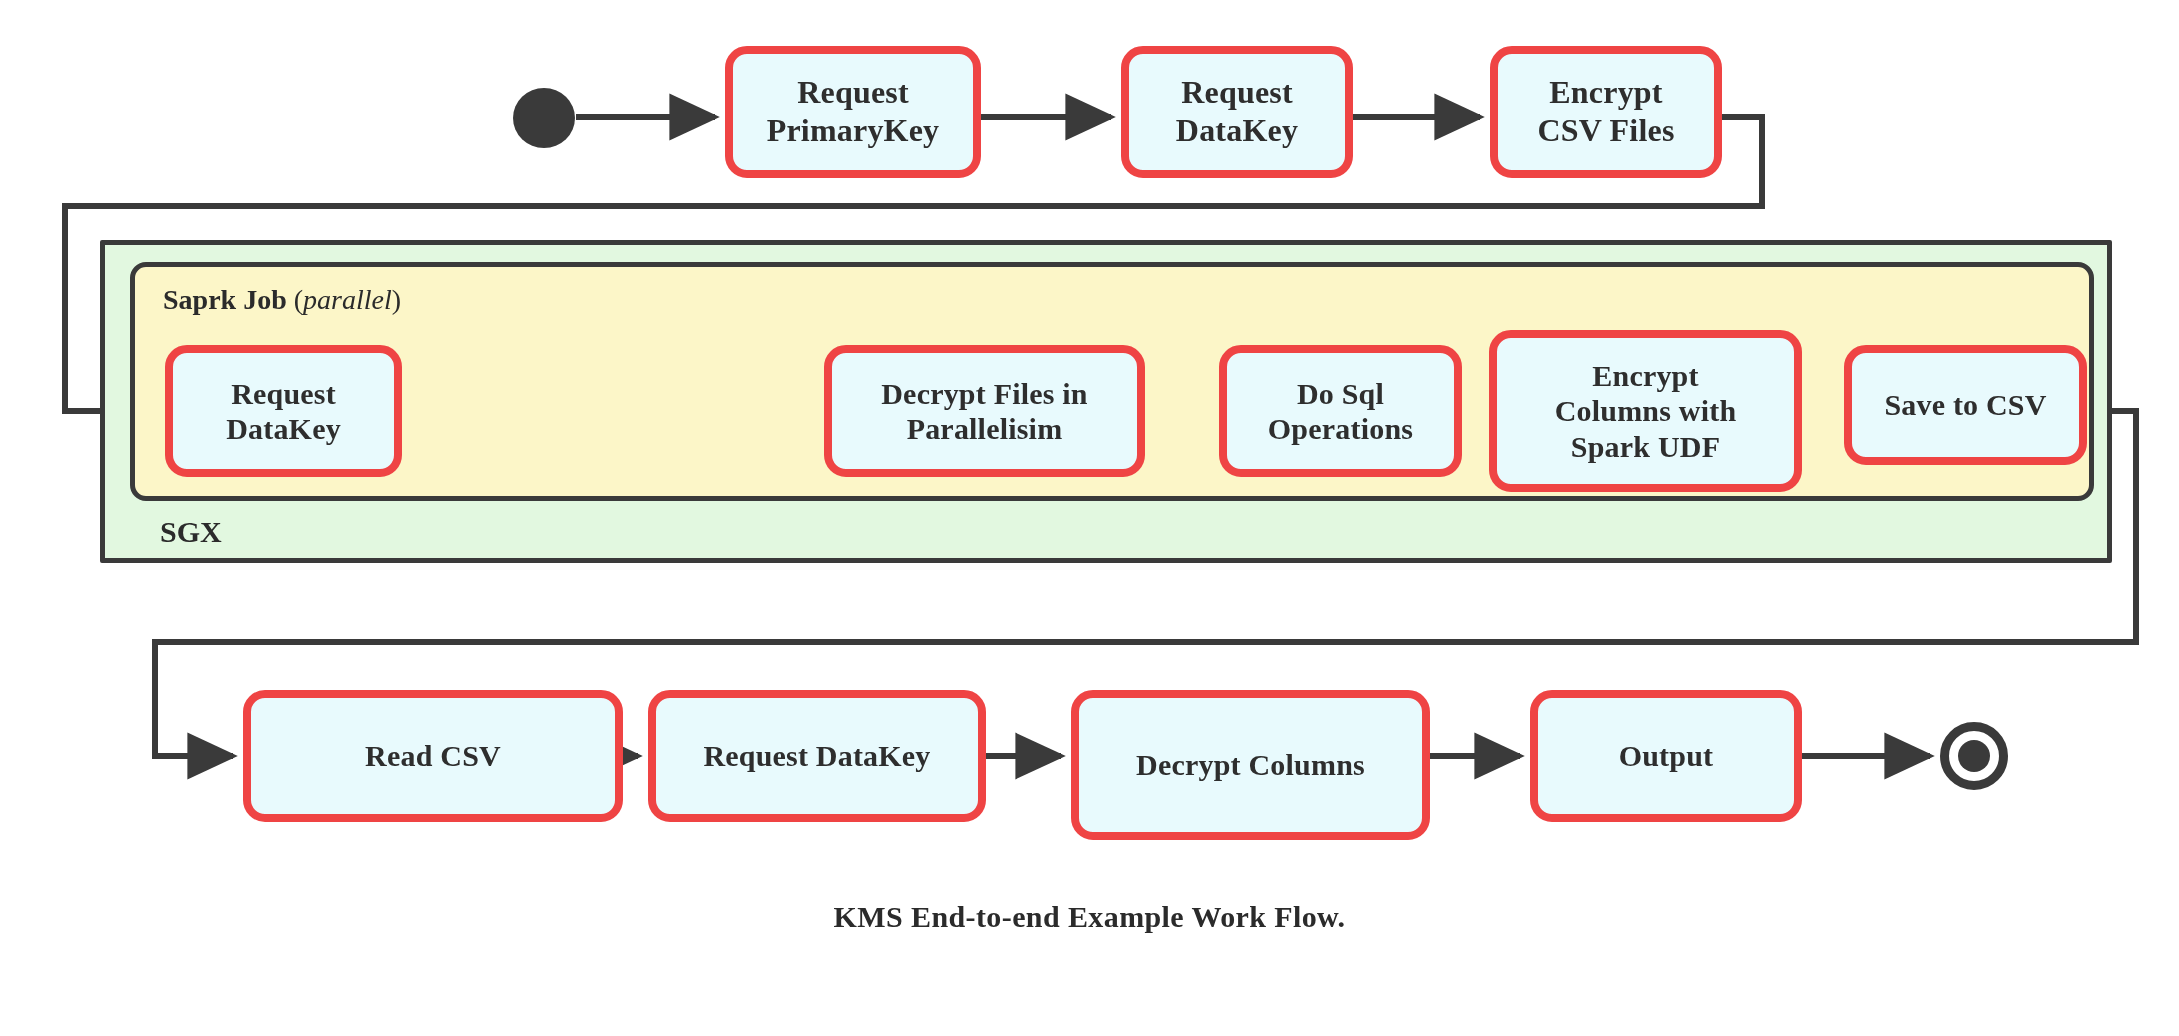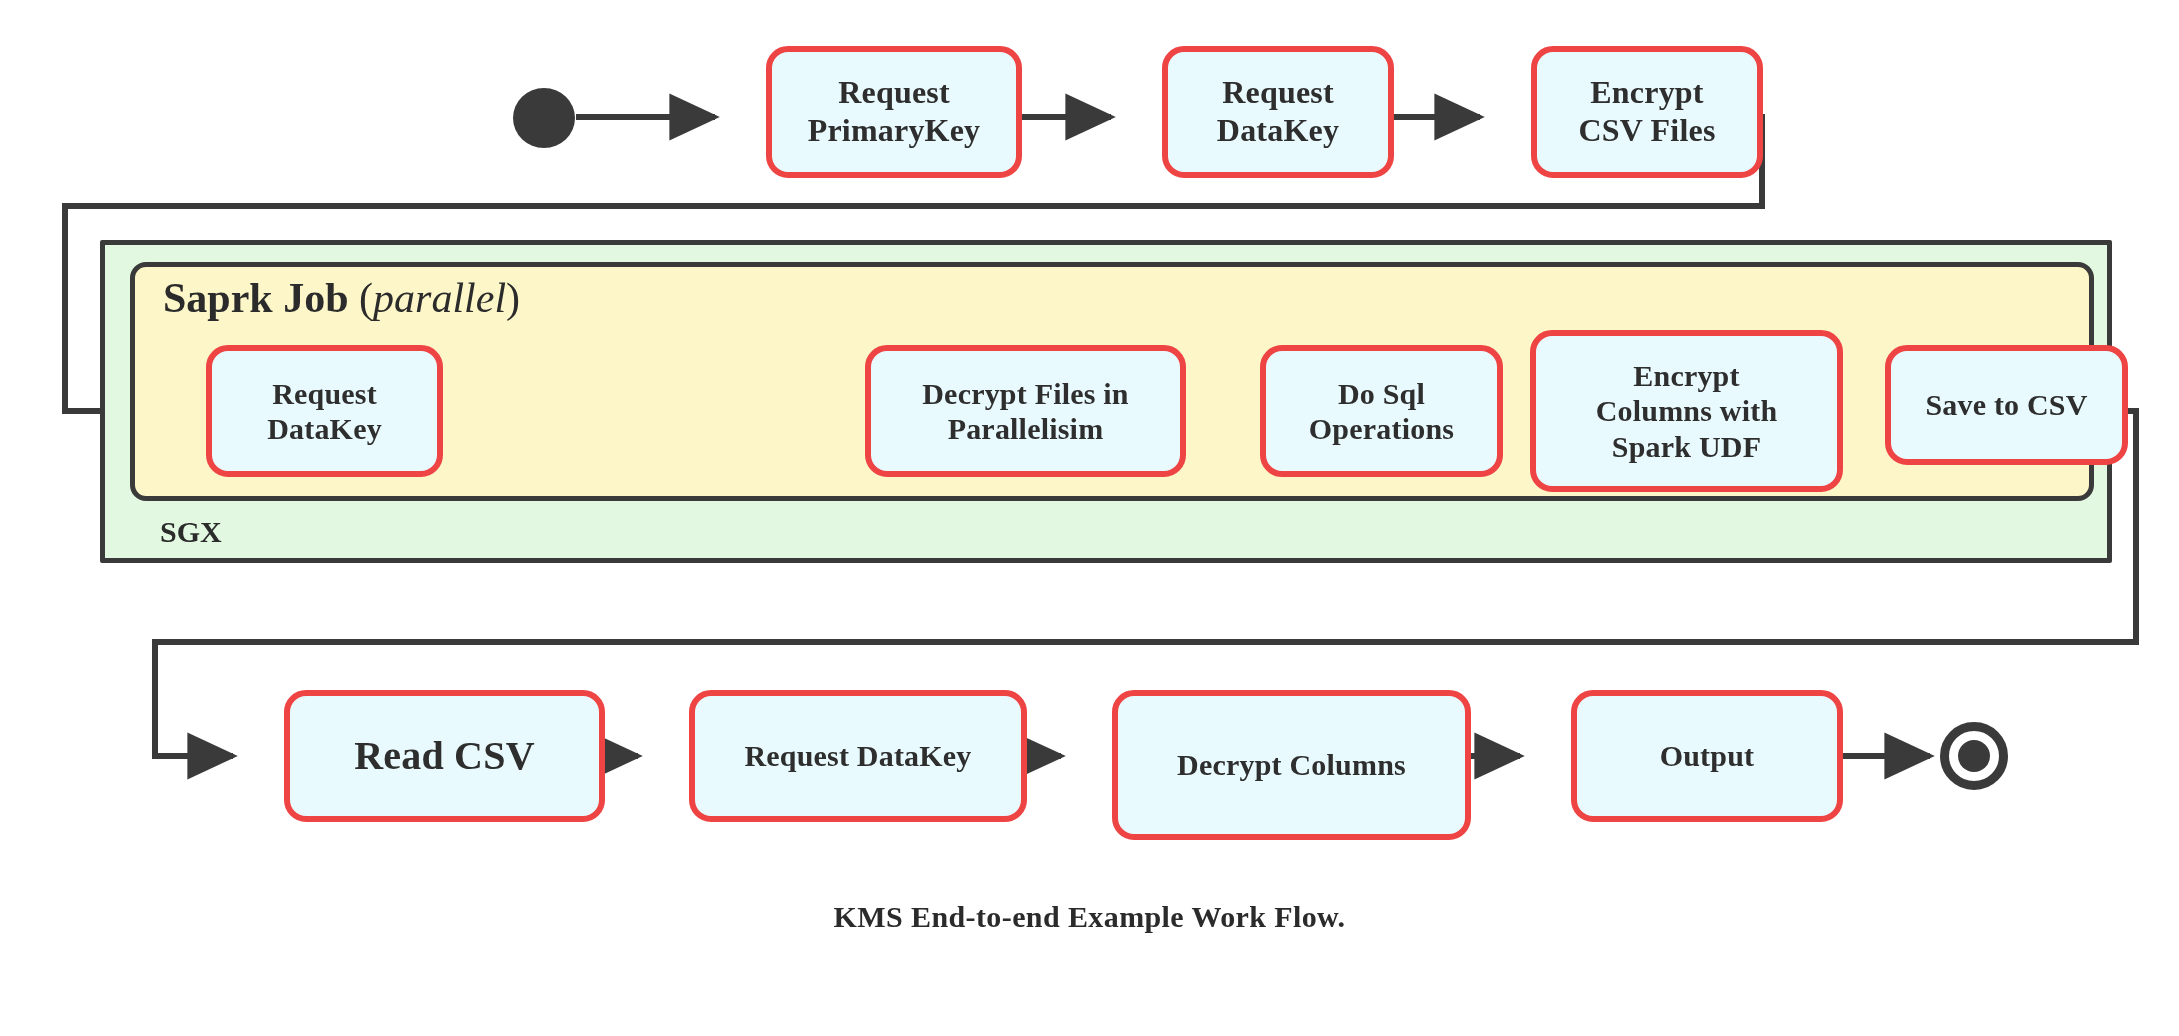--- a/index.html
+++ b/index.html
@@ -48,31 +48,30 @@
     font-weight: normal;
   }
   .container-label .italic {
     font-style: italic;
     font-weight: normal;
   }
   .node {
     position: absolute;
     box-sizing: border-box;
     background: #e8fafd;
-    border: 6px solid #ef4444;
+    border: 8px solid #ef4444;
     border-radius: 22px;
     display: flex;
     align-items: center;
     justify-content: center;
     text-align: center;
     color: #2e2e2e;
     font-weight: bold;
     line-height: 1.18;
     letter-spacing: 0.2px;
-    margin-left: 41px;
   }
   .node-label {
     display: block;
     padding: 0 6px;
     white-space: pre-line;
   }
   .start-marker {
     position: absolute;
     background: #3a3a3a;
     border-radius: 50%;
@@ -128,21 +127,21 @@
       <path d="M 986,756 L 1061,756" marker-end="url(#arrow)"></path>
       <path d="M 1430,756 L 1520,756" marker-end="url(#arrow)"></path>
       <path d="M 1802,756 L 1930,756" marker-end="url(#arrow)"></path>
     </g>
   </svg>
 
   <div class="container-box container-sgx" style="left:100px; top:240px; width:2012px; height:323px;"></div>
   <div class="container-label" style="left:160px; top:515px; font-size:30px;">SGX</div>
 
   <div class="container-box container-spark" style="left:130px; top:262px; width:1964px; height:239px;"></div>
-  <div class="container-label" style="left:163px; top:274px; font-size:42px;">
+  <div class="container-label" style="left:163px; top:284px; font-size:28px;">
     <span>Saprk Job</span><span class="paren"> (</span><span class="italic">parallel</span><span class="paren">)</span>
   </div>
 
   <div class="start-marker" style="left:513px; top:88px; width:62px; height:60px;"></div>
 
   <div class="end-marker" style="left:1940px; top:722px; width:68px; height:68px;">
     <div class="end-marker-inner" style="left:9px; top:9px; width:32px; height:32px;"></div>
   </div>
 
   <div class="node" style="left:725px; top:46px; width:256px; height:132px; font-size:32px;">
@@ -179,21 +178,21 @@
   <div class="node" style="left:1489px; top:330px; width:313px; height:162px; font-size:30px;">
     <span class="node-label">Encrypt
 Columns with
 Spark UDF</span>
   </div>
 
   <div class="node" style="left:1844px; top:345px; width:243px; height:120px; font-size:30px;">
     <span class="node-label">Save to CSV</span>
   </div>
 
-  <div class="node" style="left:243px; top:690px; width:321px; height:132px; font-size:40px;justify-content:center;">
+  <div class="node" style="left:243px; top:690px; width:380px; height:132px; font-size:30px;justify-content:center;">
     <span class="node-label">Read CSV</span>
   </div>
 
   <div class="node" style="left:648px; top:690px; width:338px; height:132px; font-size:30px;">
     <span class="node-label">Request DataKey</span>
   </div>
 
   <div class="node" style="left:1071px; top:690px; width:359px; height:150px; font-size:30px;">
     <span class="node-label">Decrypt Columns</span>
   </div>

